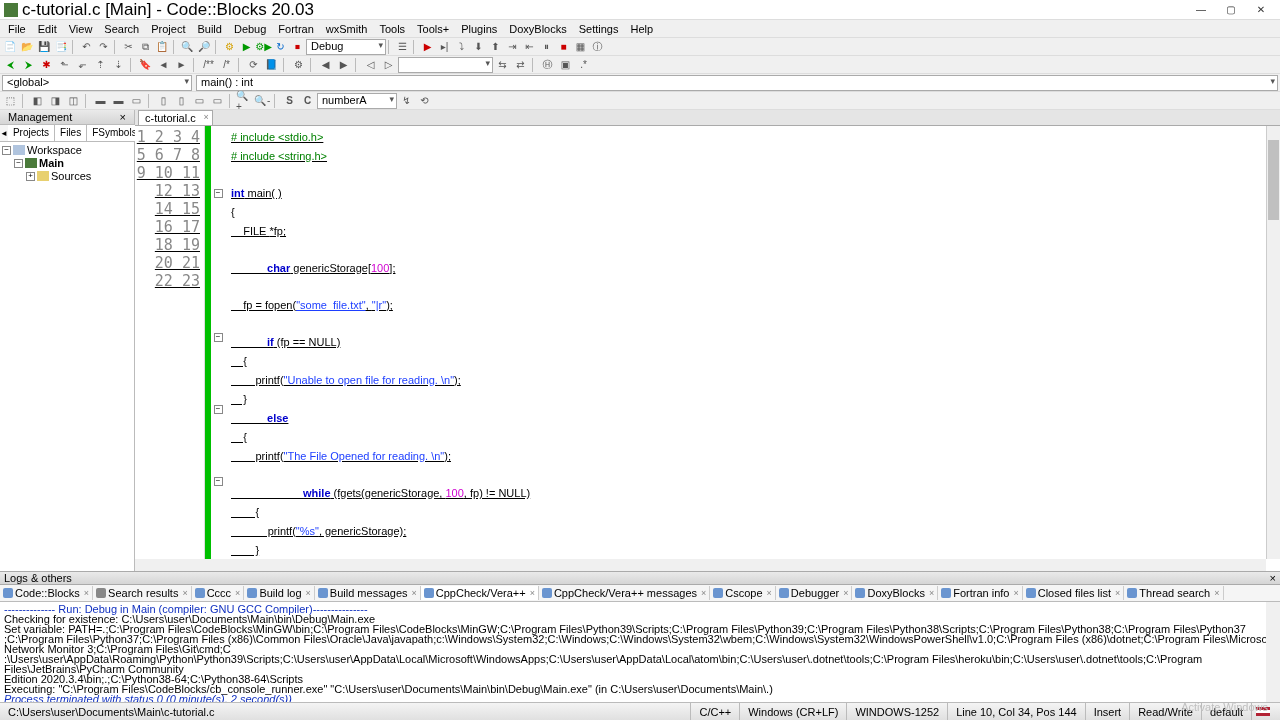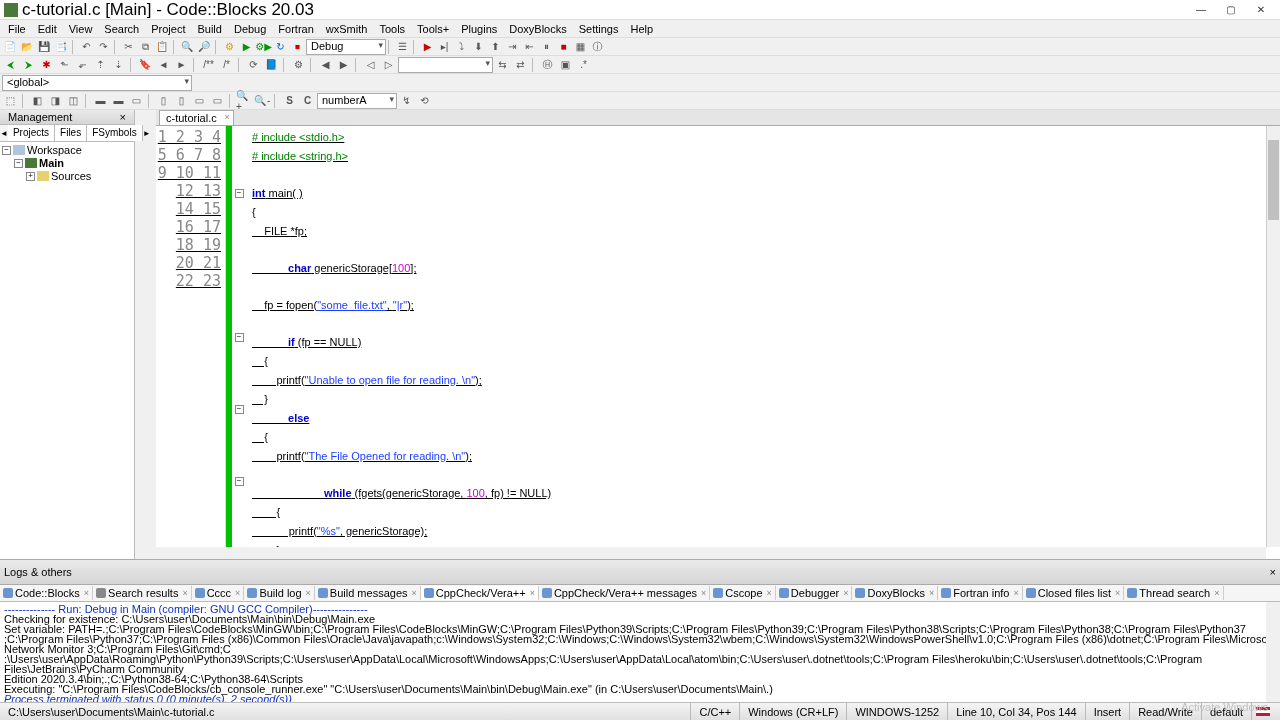--- a/index.html
+++ b/index.html
@@ -29,38 +29,38 @@
 .mgmt-tabs { display: flex; height: 17px; background: #f5f5f5; border-bottom: 1px solid #bbb; }
 .mgmt-tab { padding: 2px 5px; font-size: 10px; border-right: 1px solid #bbb; background: #fff; }
 .mgmt-tab-scroll { width: 12px; display: flex; align-items: center; justify-content: center; font-size: 8px; }
 .tree { flex: 1; background: #fff; padding: 2px; font-size: 11px; }
 .tree-item { display: flex; align-items: center; gap: 2px; padding: 0 0 1px 0; }
 .tree-exp { width: 9px; height: 9px; border: 1px solid #888; display: inline-flex; align-items: center; justify-content: center; font-size: 8px; line-height: 8px; }
 .tree-ico { width: 12px; height: 10px; display: inline-block; }
 .ico-ws { background: #b0c4de; }
 .ico-prj { background: #4a7a3a; }
 .ico-fold { background: #e8d070; }
-.editorcol { flex: 1; display: flex; flex-direction: column; min-width: 0; margin-left: 21px; }
+.editorcol { flex: 1; display: flex; flex-direction: column; min-width: 0; }
 .edtabs { height: 16px; background: #e5e5e5; display: flex; align-items: flex-end; border-bottom: 1px solid #aaa; padding-left: 3px; }
 .edtab { background: #fff; border: 1px solid #aaa; border-bottom: none; padding: 1px 16px 1px 6px; font-size: 10px; position: relative; }
 .edtab .close { position: absolute; right: 3px; top: 1px; font-size: 9px; color: #888; }
 .editor { flex: 1; display: flex; background: #fff; position: relative; overflow: hidden; font-family: Consolas, "Courier New", monospace; text-decoration: underline; }
 .gutter { width: 70px; background: #fff; text-align: right; padding: 2px 4px 0 0; color: #888; font-size: 15px; line-height: 18px; font-family: Consolas, monospace; border-right: 1px solid #ddd; }
 .changebar { width: 6px; background: #00c000; }
 .foldcol { width: 14px; background: #fff; padding-top: 2px; line-height: 18px; text-align: center; }
 .fold { width: 9px; height: 9px; border: 1px solid #888; display: inline-flex; align-items: center; justify-content: center; font-size: 8px; margin-top: 4px; }
 .code { flex: 1; padding: 2px 4px 0 6px; font-size: 15px; line-height: 18px; white-space: pre; font-family: Consolas, "Courier New", monospace; }
 .kw { color: #0000cc; font-weight: bold; }
 .pp { color: #008000; }
 .str { color: #1e3fff; }
 .num { color: #d000d0; }
 .scroll-v { position: absolute; right: 0; top: 0; bottom: 12px; width: 14px; background: #f0f0f0; border-left: 1px solid #ccc; }
 .scroll-h { position: absolute; left: 0; right: 14px; bottom: 0; height: 12px; background: #f0f0f0; }
 .scroll-thumb-v { position: absolute; top: 14px; left: 1px; right: 1px; height: 80px; background: #c0c0c0; }
-.loghdr { height: 14px; background: linear-gradient(#eaeaea,#d5d5d5); font-size: 10px; padding: 12px 4px; display: flex; align-items: center; justify-content: space-between; border-top: 1px solid #aaa; border-bottom: 1px solid #aaa; }
+.loghdr { height: 14px; background: linear-gradient(#eaeaea,#d5d5d5); font-size: 10px; padding: 0 4px; display: flex; align-items: center; justify-content: space-between; border-top: 1px solid #aaa; border-bottom: 1px solid #aaa; }
 .logtabs { height: 17px; background: #f5f5f5; display: flex; align-items: center; border-bottom: 1px solid #bbb; }
 .logtab { padding: 1px 3px; font-size: 10px; display: flex; align-items: center; gap: 2px; border-right: 1px solid #ccc; }
 .logtab .tico { width: 10px; height: 10px; background: #6a95d0; border-radius: 2px; }
 .logtab.active { background: #fff; }
 .logtab .close { font-size: 9px; color: #888; margin-left: 2px; }
 .logbody { height: 100px; background: #fff; padding: 2px 4px; font-family: "Courier New", Consolas, monospace; font-size: 9px; line-height: 10px; overflow: hidden; position: relative; }
 .logbody .blue { color: #1030c0; }
 .logbody .scroll-v2 { position: absolute; right: 0; top: 0; bottom: 0; width: 14px; background: #f0f0f0; }
 .statusbar { height: 18px; background: linear-gradient(#f4f4f4,#e0e0e0); display: flex; align-items: center; font-size: 10px; border-top: 1px solid #bbb; }
 .statusbar .cell { padding: 0 8px; border-right: 1px solid #bbb; height: 100%; display: flex; align-items: center; }
@@ -166,20 +166,21 @@
   <span class="tbtn">⇆</span>
   <span class="tbtn">⇄</span>
   <span class="tsep"></span>
   <span class="tbtn">Ⓗ</span>
   <span class="tbtn">▣</span>
   <span class="tbtn">.*</span>
 </div>
 
 <div class="scoperow">
   <div class="combo combo-wide" style="min-width:190px">&lt;global&gt;</div>
+  <div class="combo combo-full">main() : int</div>
 </div>
 
 <div class="toolbar3">
   <span class="tbtn">⬚</span>
   <span class="tsep"></span>
   <span class="tbtn">◧</span>
   <span class="tbtn">◨</span>
   <span class="tbtn">◫</span>
   <span class="tsep"></span>
   <span class="tbtn">▬</span>

